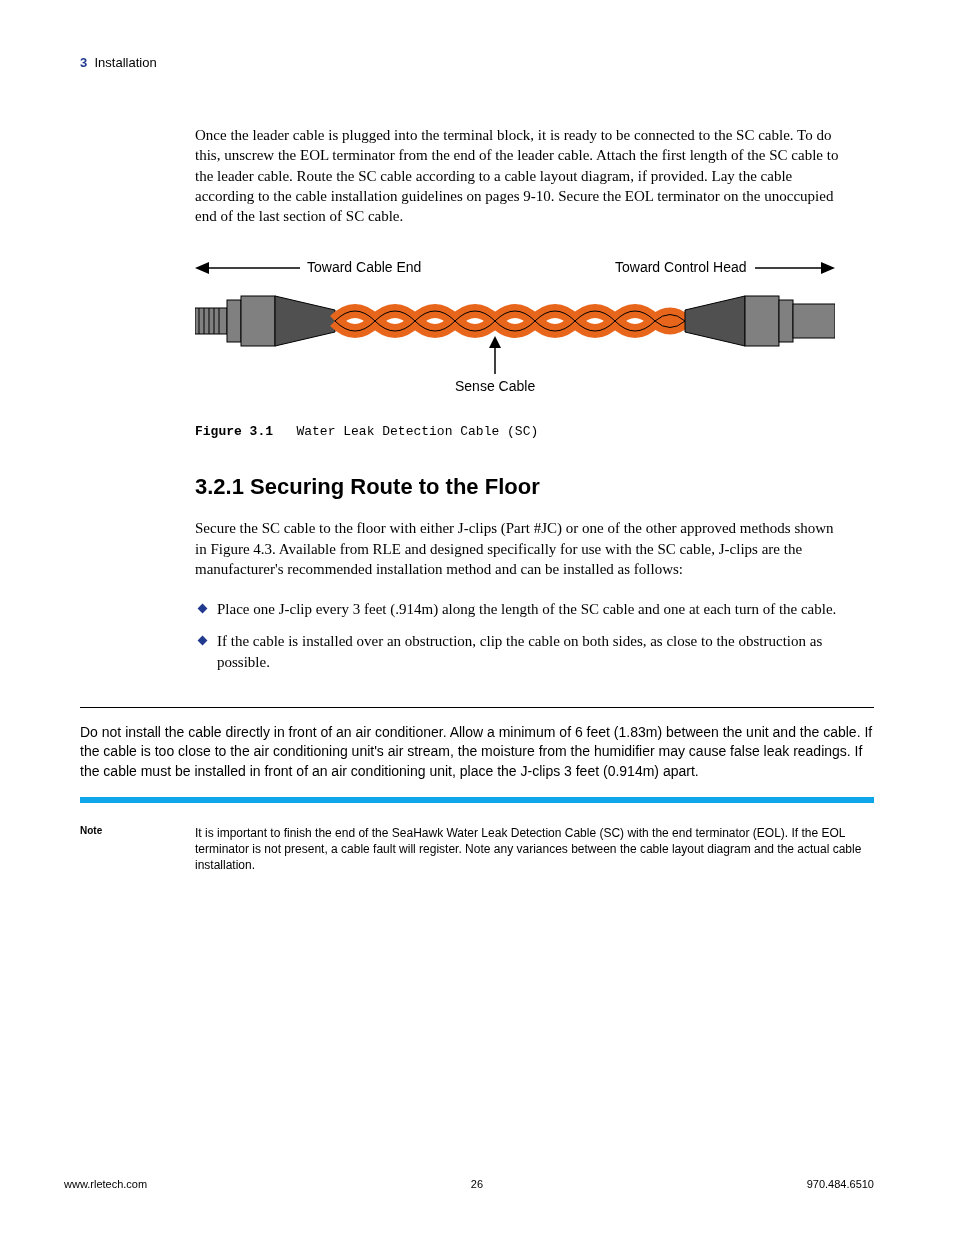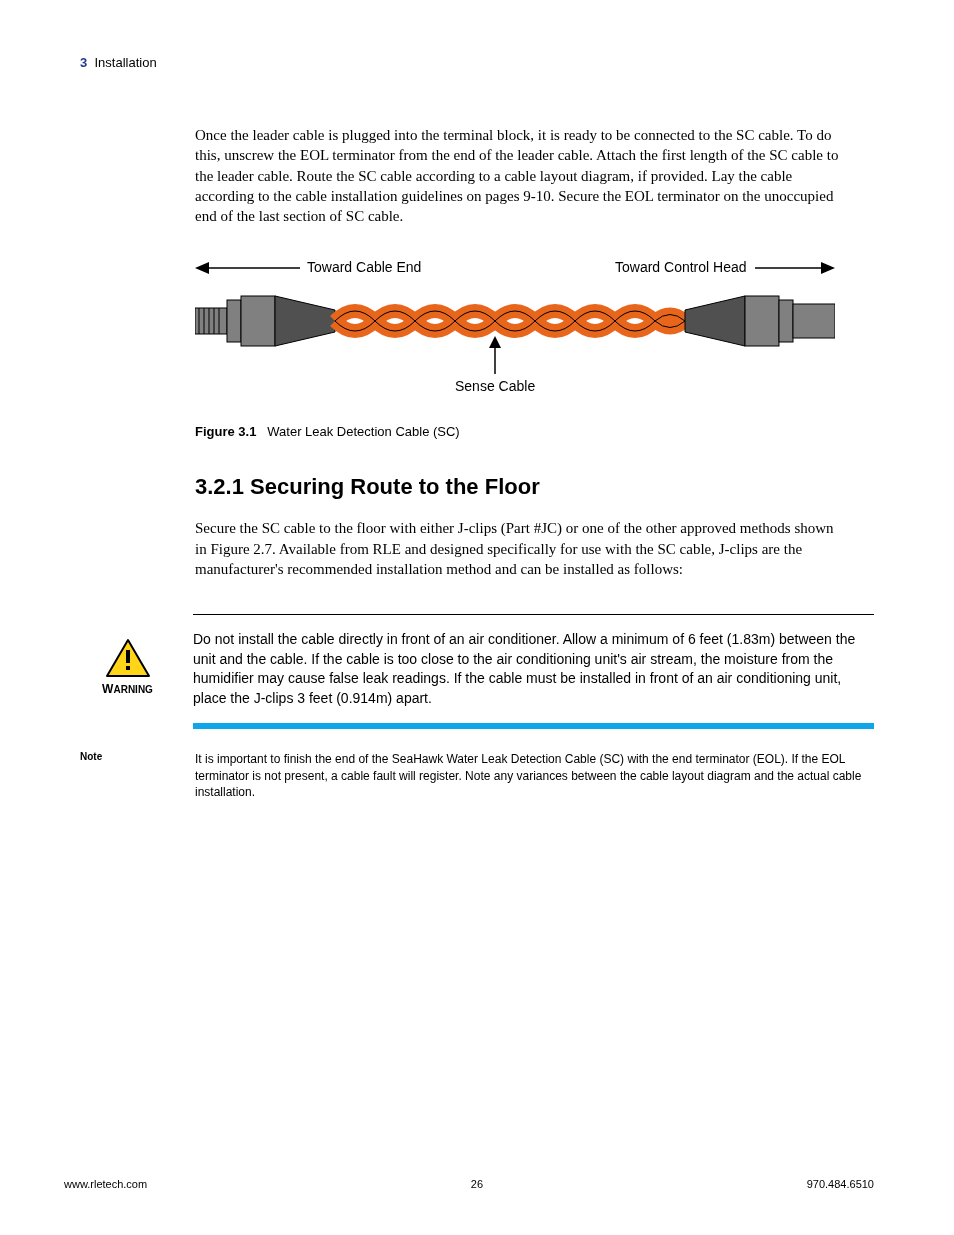--- a/index.html
+++ b/index.html
@@ -19,21 +19,21 @@
     margin-bottom: 55px;
   }
   .header-line .chap-num { font-weight: bold; color: #213a8f; }
   .body-block {
     margin-left: 115px;
     margin-right: 30px;
   }
   .para { line-height: 1.35; margin-bottom: 20px; }
   .figure-wrap { margin: 10px 0 15px 0; }
   .fig-caption {
-    font-family: Liberation Sans, sans-serif;
+    font-family: Liberation Mono, monospace;
     font-size: 13px;
     margin-top: 18px;
   }
   .fig-caption .fc-bold { font-weight: bold; }
   h2.subsection {
     font-family: Arial, Helvetica, sans-serif;
     font-size: 22px;
     font-weight: bold;
     margin: 35px 0 18px 0;
   }
@@ -176,33 +176,29 @@
       <text x="260" y="145" class="label-txt">Sense Cable</text>
     </svg>
 
     <div class="fig-caption">
       <span class="fc-bold">Figure 3.1</span>&nbsp;&nbsp;&nbsp;<span>Water Leak Detection Cable (SC)</span>
     </div>
   </div>
 
   <h2 class="subsection">3.2.1  Securing Route to the Floor</h2>
 
-  <p class="para">Secure the SC cable to the floor with either J-clips (Part #JC) or one of the other approved methods shown in Figure 2.7. Available from RLE and designed specifically for use with the SC cable, J-clips are the manufacturer's recommended installation method and can be installed as follows:</p>
-
+  <p class="para">Secure the SC cable to the floor with either J-clips (Part #JC) or one of the other approved methods shown in Figure 4.3. Available from RLE and designed specifically for use with the SC cable, J-clips are the manufacturer's recommended installation method and can be installed as follows:</p>
+
+  <ul class="diamond">
+    <li>Place one J-clip every 3 feet (.914m) along the length of the SC cable and one at each turn of the cable.</li>
+    <li>If the cable is installed over an obstruction, clip the cable on both sides, as close to the obstruction as possible.</li>
+  </ul>
 </div>
 
 <div class="warning-block">
-  <div class="warning-icon-col">
-    <svg class="warn-tri" width="46" height="40" viewBox="0 0 46 40">
-      <polygon points="23,2 44,38 2,38" fill="#ffd519" stroke="#000" stroke-width="2" stroke-linejoin="round"></polygon>
-      <rect x="21" y="12" width="4" height="13" fill="#000"></rect>
-      <rect x="21" y="28" width="4" height="4" fill="#000"></rect>
-    </svg>
-    <div class="warn-label">W<span class="sc">ARNING</span></div>
-  </div>
   <div class="warn-body">Do not install the cable directly in front of an air conditioner. Allow a minimum of 6 feet (1.83m) between the unit and the cable. If the cable is too close to the air conditioning unit's air stream, the moisture from the humidifier may cause false leak readings. If the cable must be installed in front of an air conditioning unit, place the J-clips 3 feet (0.914m) apart.</div>
 </div>
 
 <div class="note-block">
   <div class="note-label">Note</div>
   <div class="note-body">It is important to finish the end of the SeaHawk Water Leak Detection Cable (SC) with the end terminator (EOL). If the EOL terminator is not present, a cable fault will register. Note any variances between the cable layout diagram and the actual cable installation.</div>
 </div>
 
 <div class="footer">
   <span>www.rletech.com</span>

